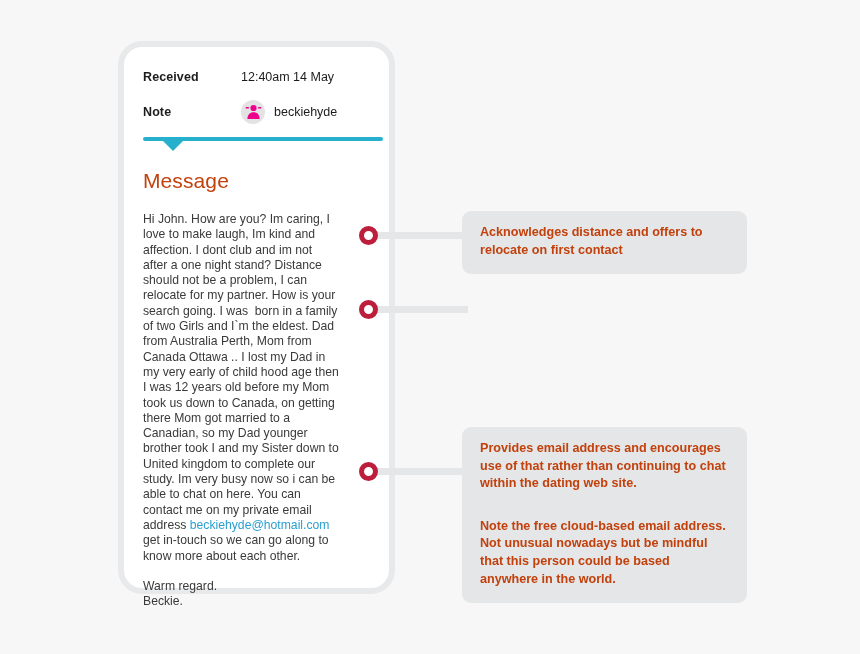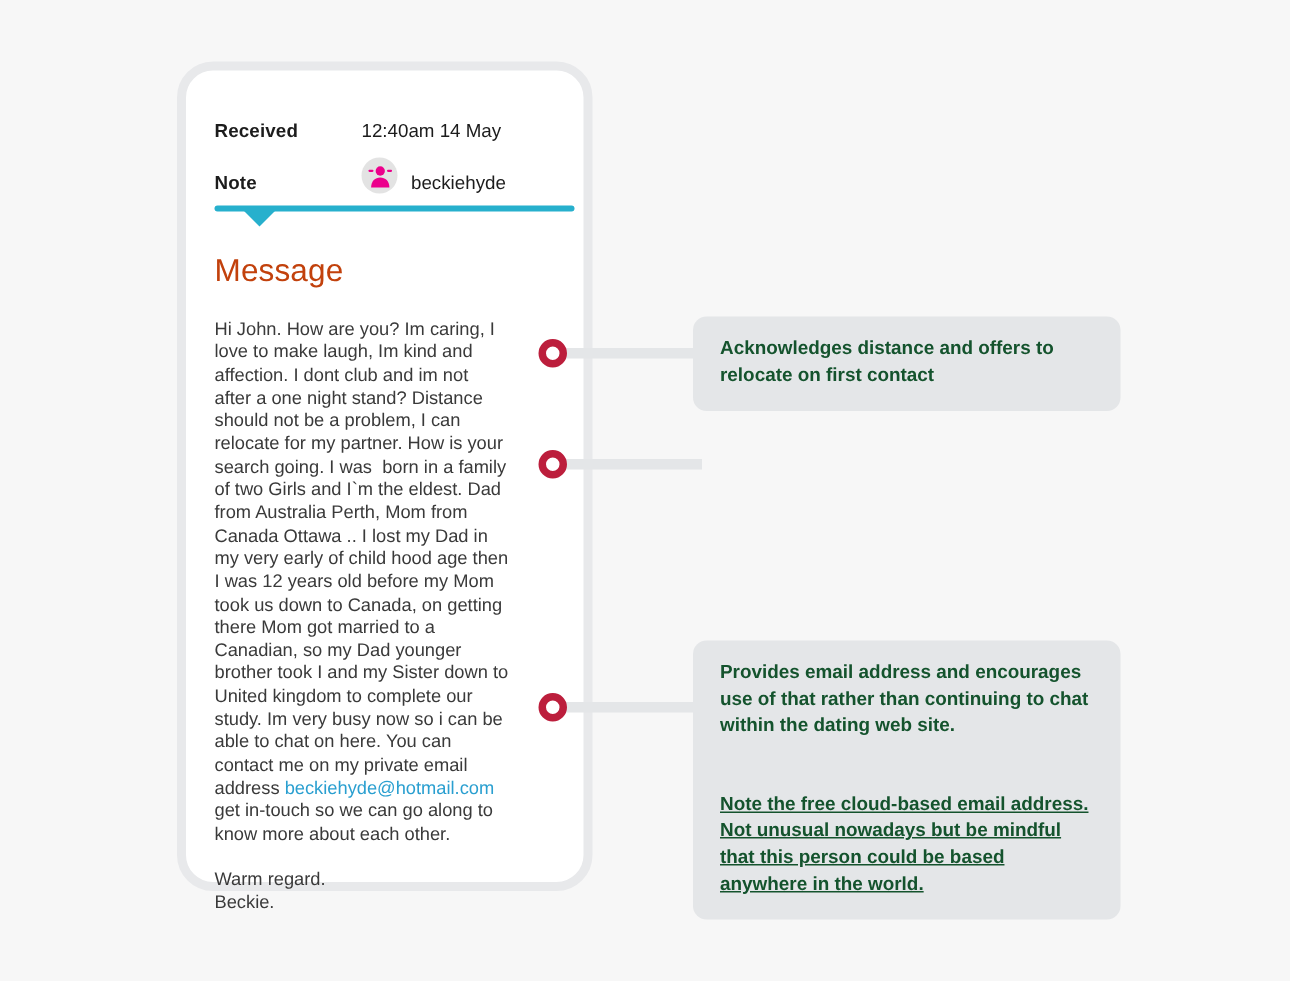--- a/index.html
+++ b/index.html
@@ -36,21 +36,21 @@
   }
 
   .card-inner {
     position: absolute;
     left: 0; top: 0; right: 0; bottom: 0;
     padding: 12px 19px 0 19px;
   }
 
   .meta-row {
     display: flex;
-    align-items: flex-end;
+    align-items: center;
     height: 35px;
   }
   .meta-label {
     font-size: 12.5px;
     font-weight: bold;
     color: #1c1c1c;
     width: 98px;
     flex: none;
     letter-spacing: .1px;
   }
@@ -125,32 +125,31 @@
     color: #2a9fd0;
     margin-top: 36px;
   }
 
   
   .callout {
     position: absolute;
     box-sizing: border-box;
     background: #e4e6e8;
     border-radius: 9px;
-    color: #14532d;
+    color: #c2410c;
     font-size: 12.6px;
     font-weight: bold;
     line-height: 17.6px;
     padding: 13px 18px 15px 18px;
   }
   .callout p {
     margin: 0;
   }
   .callout p + p {
-    margin-top: 35px;
-    text-decoration: underline;
+    margin-top: 25px;
   }
 
   #callout-1 { left: 462px; top: 211px; width: 285px; }
   #callout-2 { left: 462px; top: 286px; width: 285px; }
   #callout-3 { left: 462px; top: 427px; width: 285px; }
 
   
   .connector {
     position: absolute;
     height: 7px;

